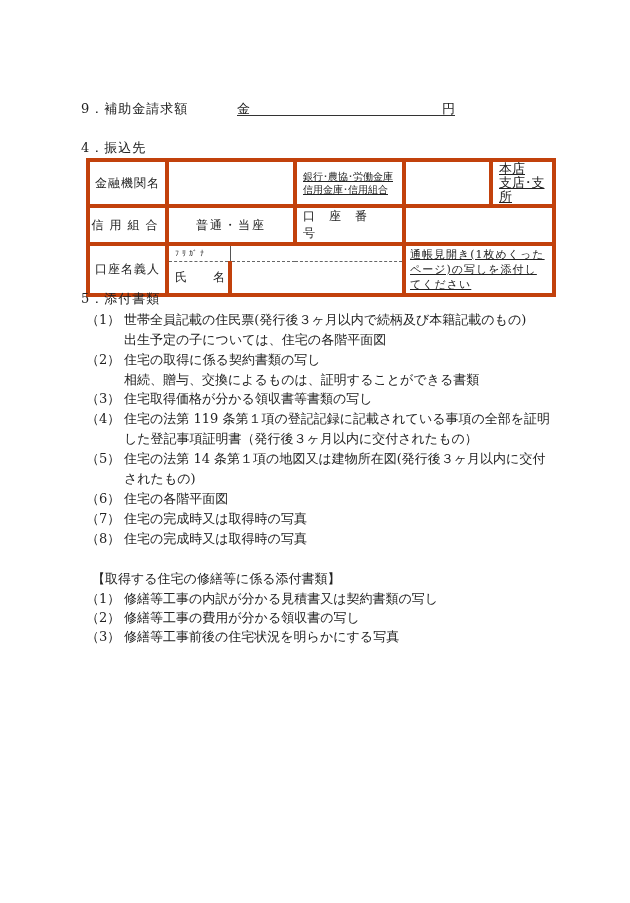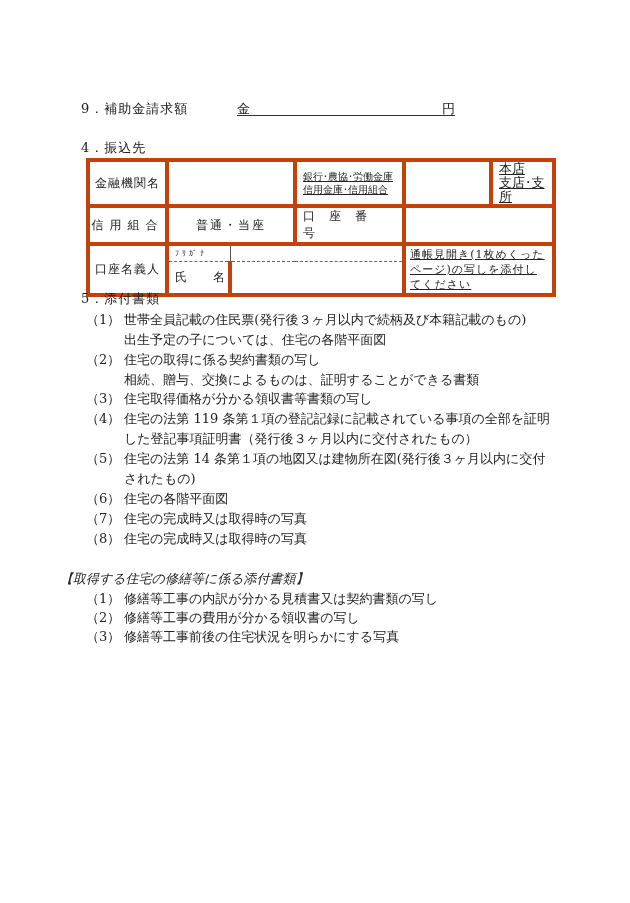--- a/index.html
+++ b/index.html
@@ -67,21 +67,21 @@
 
     
     .sec5-label { left: 81px; top: 290px; font-size: 13px; letter-spacing: 1px; }
     .list { position: absolute; left: 0; top: 0; width: 630px; }
     .item-line {
       position: absolute;
       font-size: 13px;
       white-space: nowrap;
     }
     .num { display: inline-block; width: 38px; }
-    .repair-title { left: 60px; top: 570px; font-size: 13px; font-style: italic; }
+    .repair-title { left: 92px; top: 570px; font-size: 13px; }
   </style>
 </head>
 <body>
 
 <div class="abs sec3-label">9．補助金請求額</div>
 <div class="abs amount-line">
   <span class="amount-kin">金</span>
   <span class="amount-yen">円</span>
 </div>
 

